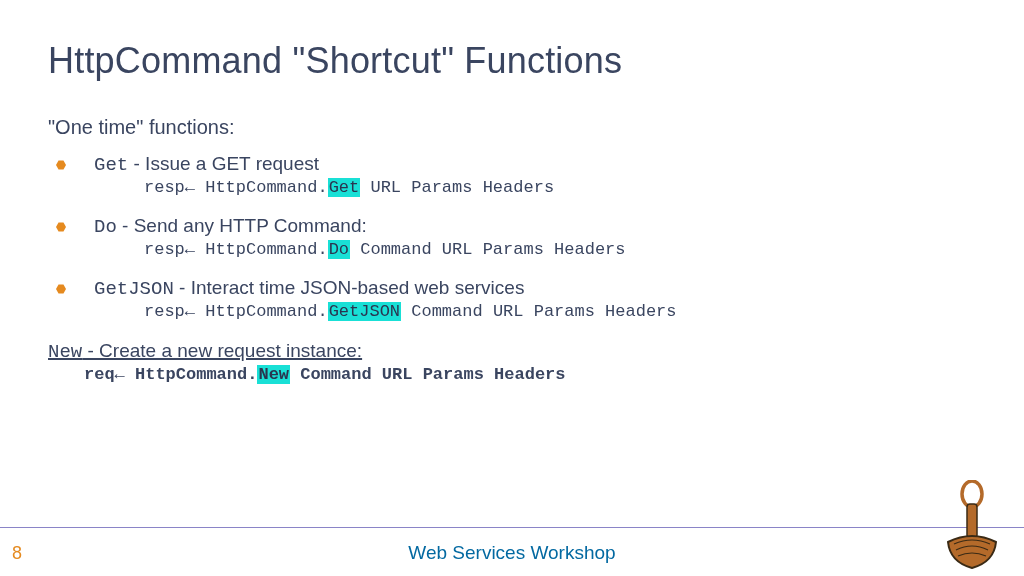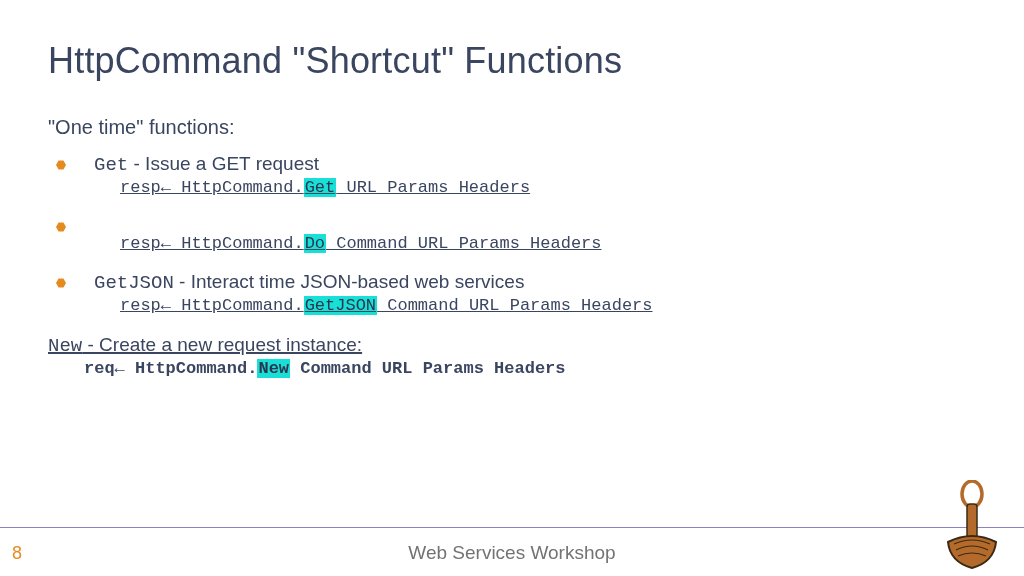--- a/index.html
+++ b/index.html
@@ -39,24 +39,23 @@
   .fn-name {
     font-family: Consolas, "Courier New", monospace;
     font-size: 19px;
     color: #3a4560;
   }
   .fn-desc { font-size: 19px; color: #3a4560; }
   .code-line {
     font-family: Consolas, "Courier New", monospace;
     font-size: 17px;
     color: #3a4560;
-    margin-left: 64px;
+    margin-left: 88px;
     margin-top: 2px;
     white-space: pre;
-    text-decoration: underline;
   }
   .hl {
     background: #19e0d6;
     color: #2a3550;
     padding: 0 1px;
   }
   .new-block { margin-top: 4px; }
   .new-title { font-size: 20px; color: #3a4560; text-decoration: underline; }
   .new-code {
     font-family: Consolas, "Courier New", monospace;
@@ -80,21 +79,21 @@
     bottom: 12px;
     font-size: 18px;
     color: #e58a1f;
   }
   .footer-title {
     position: absolute;
     bottom: 12px;
     left: 0; right: 0;
     text-align: center;
     font-size: 19px;
-    color: #737373;
+    color: #0369a1;
   }
   .logo {
     position: absolute;
     right: 24px;
     bottom: 6px;
     width: 56px;
     height: 90px;
   }
 </style>
 </head>
@@ -114,20 +113,23 @@
         <div>
           <span class="fn-name">Get</span><span class="fn-desc"> - Issue a GET request</span>
         </div>
       </div>
       <div class="code-line"><span>resp← HttpCommand.</span><span class="hl">Get</span><span> URL Params Headers</span></div>
     </div>
 
     <div class="item">
       <div class="row1">
         <div class="hex"></div>
+        <div>
+          <span class="fn-name">Do</span><span class="fn-desc"> - Send any HTTP Command:</span>
+        </div>
       </div>
       <div class="code-line"><span>resp← HttpCommand.</span><span class="hl">Do</span><span> Command URL Params Headers</span></div>
     </div>
 
     <div class="item">
       <div class="row1">
         <div class="hex"></div>
         <div>
           <span class="fn-name">GetJSON</span><span class="fn-desc"> - Interact time JSON-based web services</span>
         </div>

